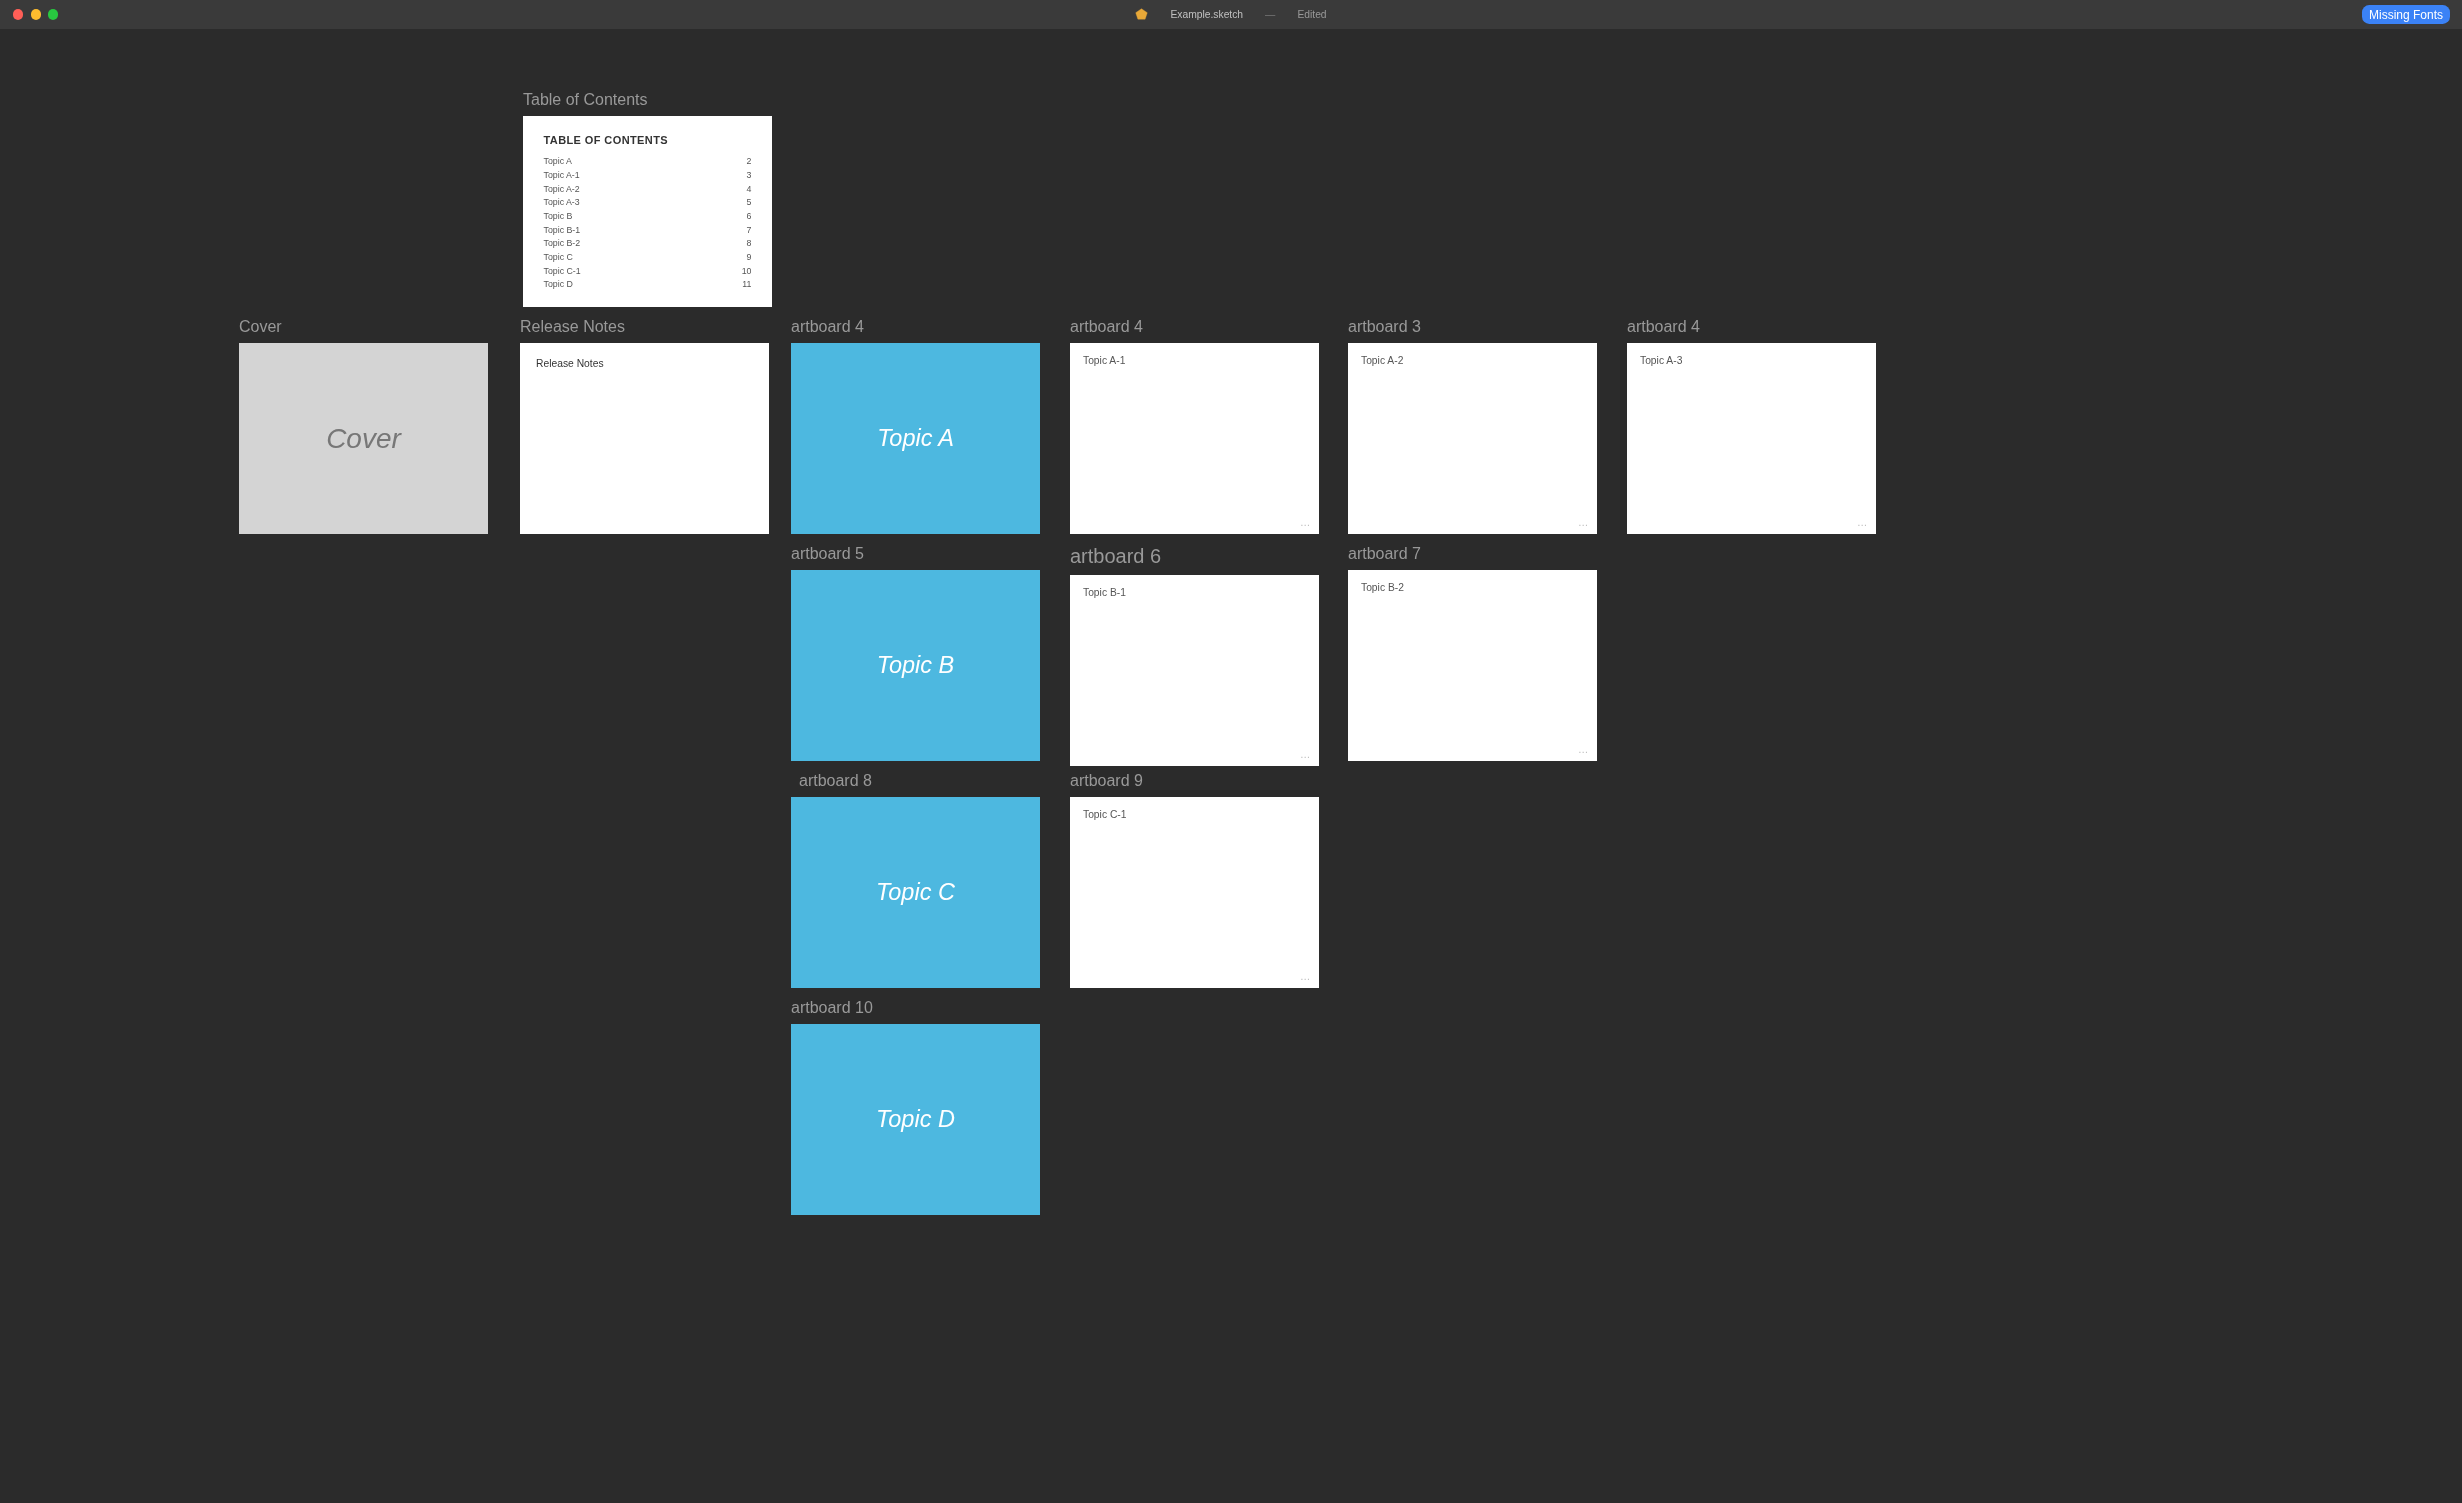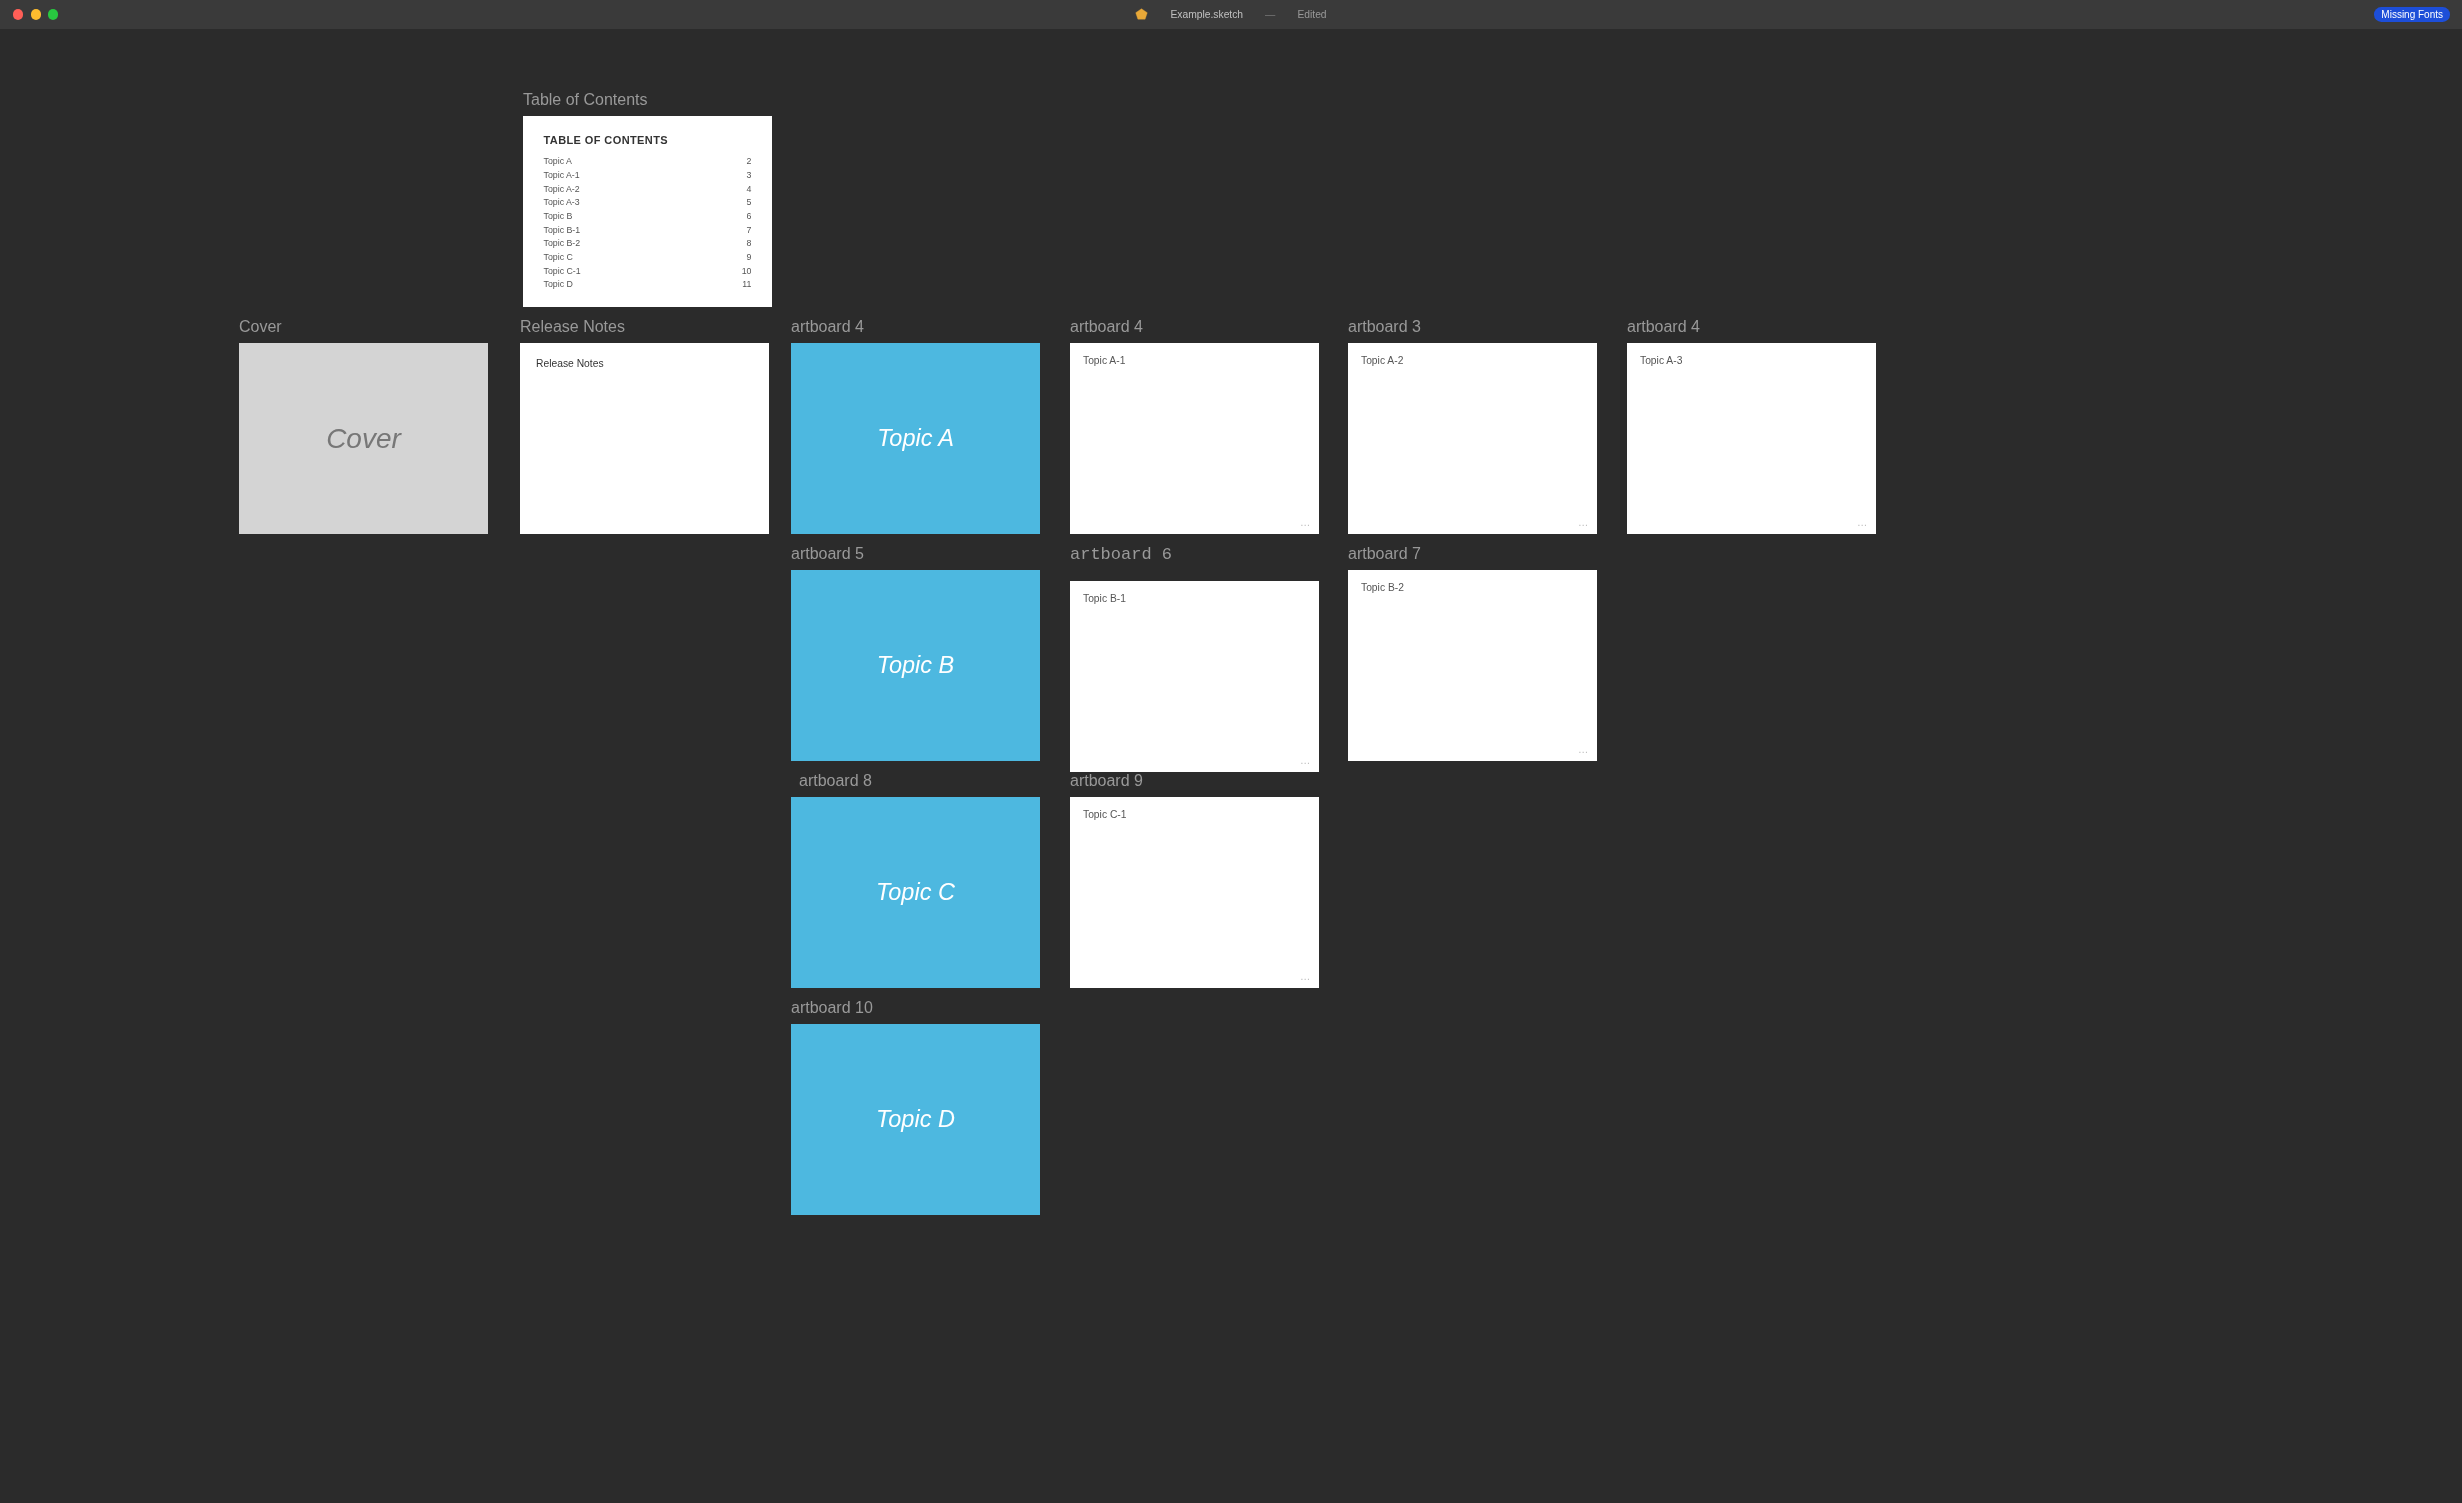--- a/index.html
+++ b/index.html
@@ -44,23 +44,23 @@
       align-items: center;
       gap: 22px;
     }
     .titlebar-title .sketch-icon {
       width: 13px;
       height: 13px;
     }
     .missing-fonts-badge {
       position: absolute;
       right: 11.7px;
-      background: #1d4ed8;
+      background: #3b82f6;
       color: #fff;
-      font-size: 10px;
+      font-size: 12px;
       padding: 2.2px 7.3px;
       border-radius: 7.3px;
       font-weight: 500;
     }
 
     
     .canvas {
       width: 100%;
       height: calc(100% - 29px);
       position: relative;
@@ -184,21 +184,21 @@
         <div style="position: absolute; bottom: 5.9px; right: 8.8px; font-size: 10.3px; color: rgb(187, 187, 187);">…</div>
       </div>
     </div>
     <div class="artboard-group" style="position: absolute; left: 791px; top: 516px;">
       <div class="artboard-label" style="font-size: 16px; margin-bottom: 7.3px;">artboard 5</div>
       <div style="width: 249px; height: 191px; position: relative; background: rgb(77, 184, 224); display: flex; align-items: center; justify-content: center;">
         <span style="font-style: italic; font-size: 23.5px; color: rgb(255, 255, 255);">Topic B</span>
       </div>
     </div>
     <div class="artboard-group" style="position: absolute; left: 1070px; top: 516px;">
-      <div class="artboard-label" style="font-size: 17px; margin-bottom: 17px; font-family: Liberation Mono, monospace;">artboard 6</div>
+      <div class="artboard-label" style="font-size: 20px; margin-bottom: 7px;">artboard 6</div>
       <div style="width: 249px; height: 191px; position: relative; background: rgb(255, 255, 255); padding: 11.7px 13px;">
         <div style="font-size: 10.3px; color: rgb(85, 85, 85);">Topic B-1</div>
         <div style="position: absolute; bottom: 5.9px; right: 8.8px; font-size: 10.3px; color: rgb(187, 187, 187);">…</div>
       </div>
     </div>
     <div class="artboard-group" style="position: absolute; left: 1348px; top: 516px;">
       <div class="artboard-label" style="font-size: 16px; margin-bottom: 7.3px;">artboard 7</div>
       <div style="width: 249px; height: 191px; position: relative; background: rgb(255, 255, 255); padding: 11.7px 13px;">
         <div style="font-size: 10.3px; color: rgb(85, 85, 85);">Topic B-2</div>
         <div style="position: absolute; bottom: 5.9px; right: 8.8px; font-size: 10.3px; color: rgb(187, 187, 187);">…</div>

